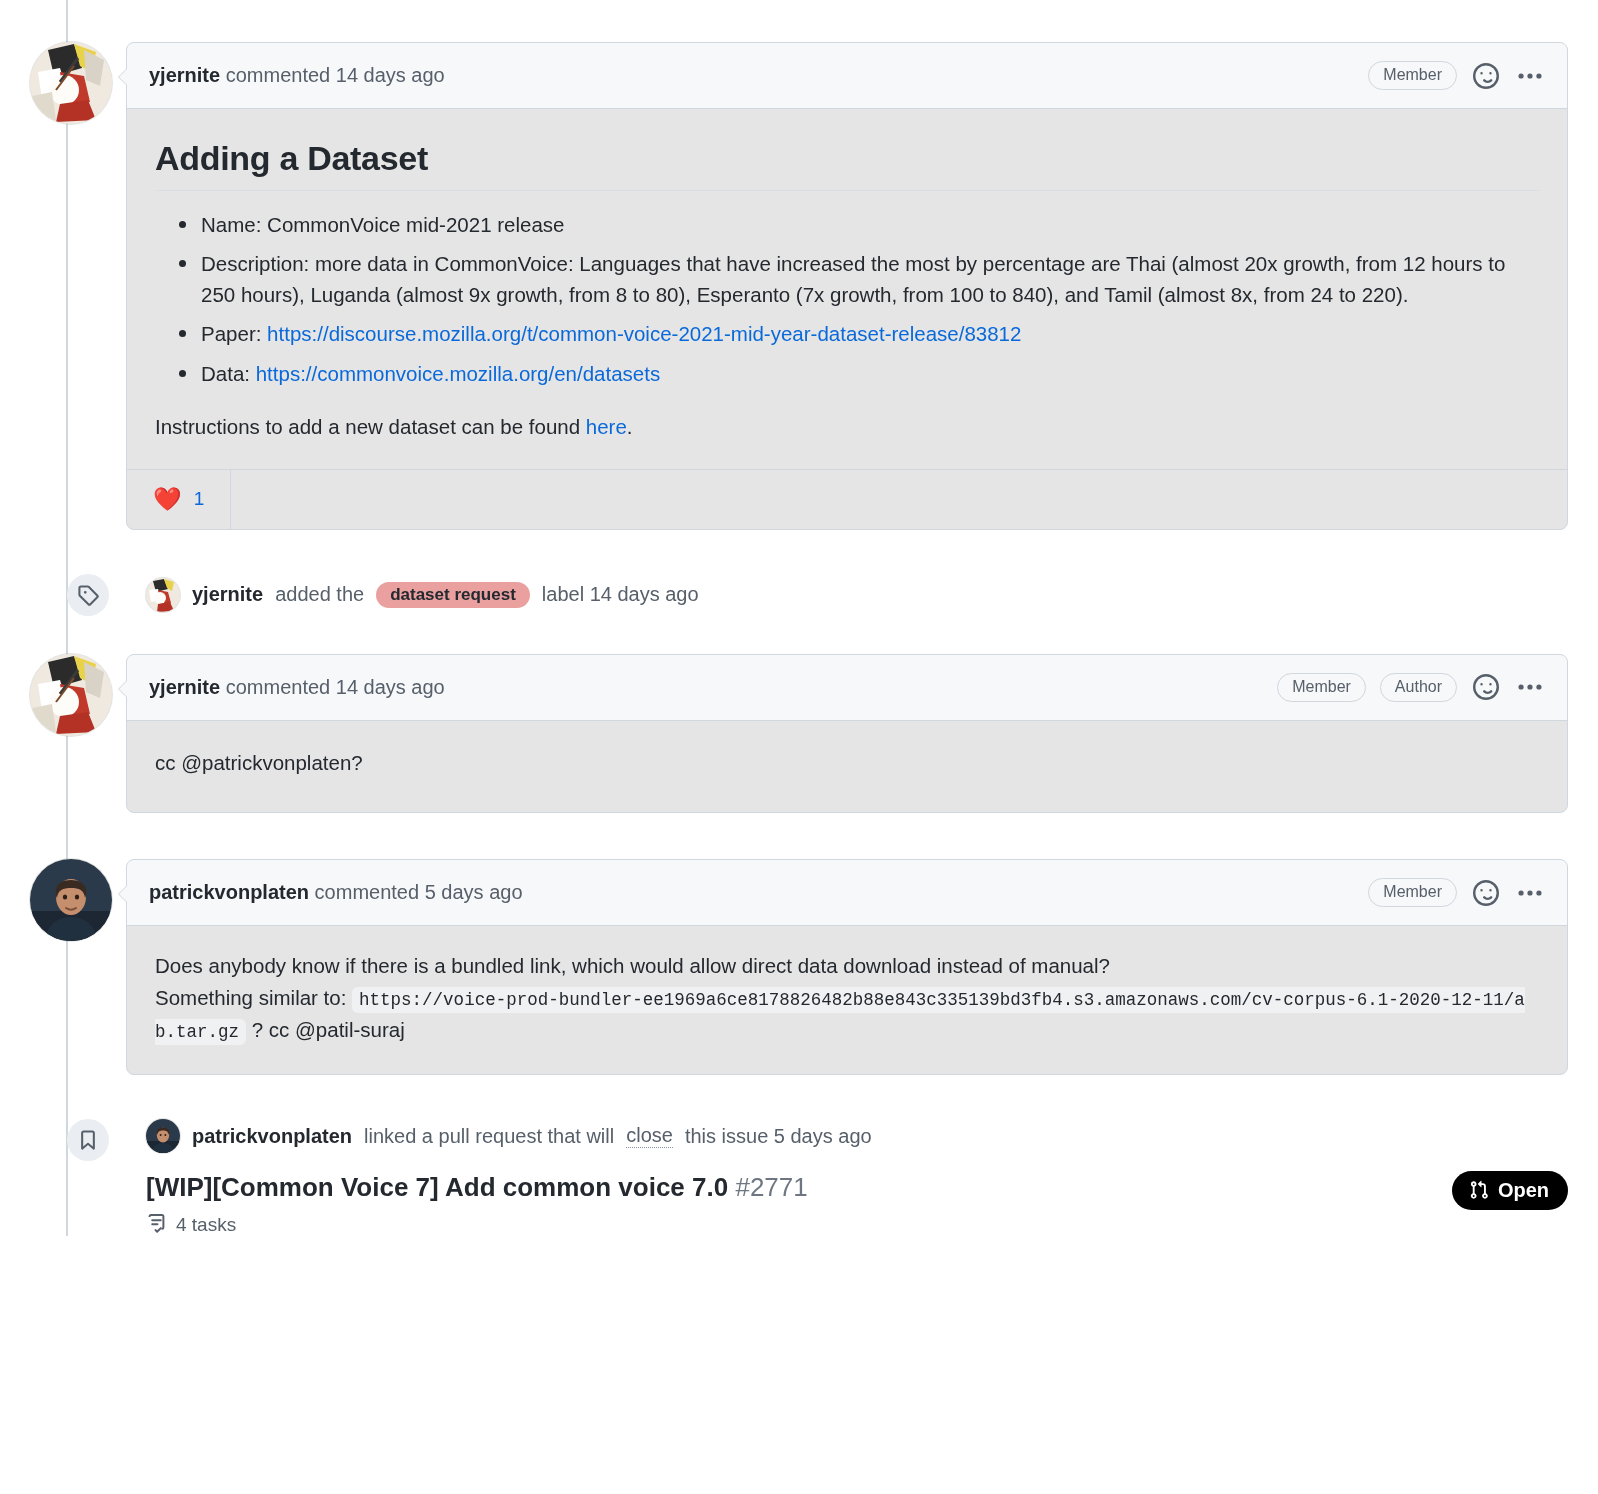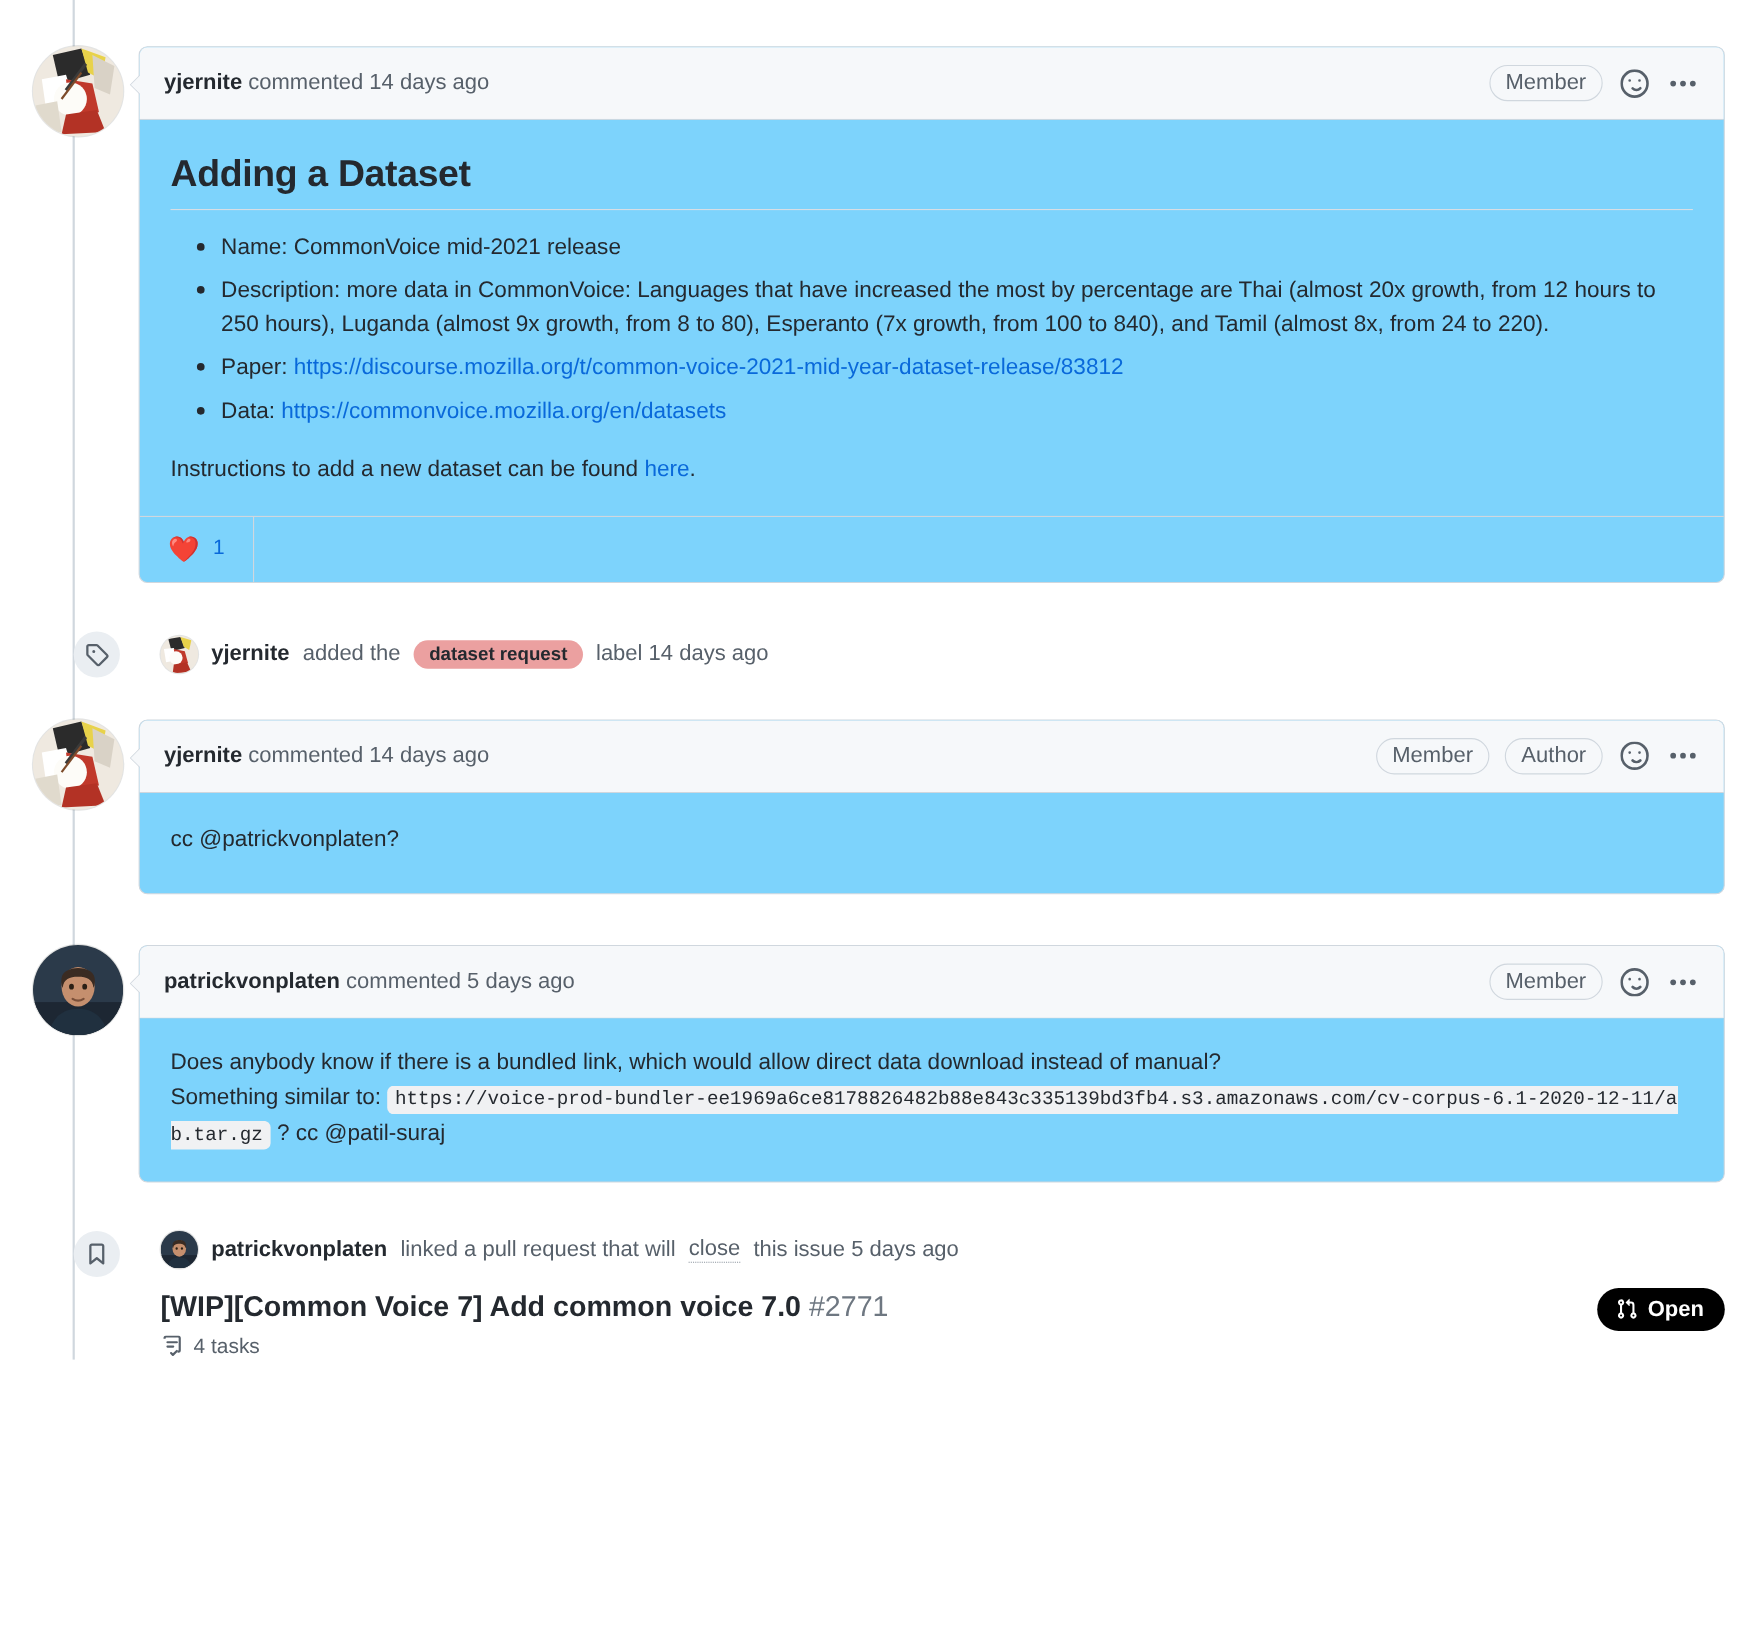--- a/index.html
+++ b/index.html
@@ -54,21 +54,21 @@
     width: 34px; height: 34px; flex: 0 0 34px;
   }
   .avatar svg { display:block; width:100%; height:100%; }
 
   .gutter { width: 14px; flex: 0 0 14px; }
 
   .comment-box {
     flex: 1 1 auto;
     border: 1px solid #d0d7de;
     border-radius: 8px;
-    background: #7dd3fc;
+    background: #e5e5e5;
     position: relative;
     min-width: 0;
   }
   
   .comment-box::before {
     content: "";
     position: absolute;
     left: -9px; top: 25px;
     width: 0; height: 0;
     border-top: 9px solid transparent;
@@ -96,21 +96,21 @@
   }
   .comment-header .meta { flex: 1 1 auto; font-size: 20px; color: #57606a; }
   .comment-header .author { font-weight: 700; color: #24292f; }
 
   .hdr-actions { display: flex; align-items: center; gap: 14px; }
 
   .pill {
     border: 1px solid #d0d7de;
     border-radius: 20px;
     color: #57606a;
-    font-size: 20px;
+    font-size: 16px;
     padding: 5px 14px 6px 14px;
     line-height: 1;
     white-space: nowrap;
   }
 
   .icon-btn {
     width: 30px; height: 30px;
     display: flex; align-items: center; justify-content: center;
     color: #57606a;
   }

